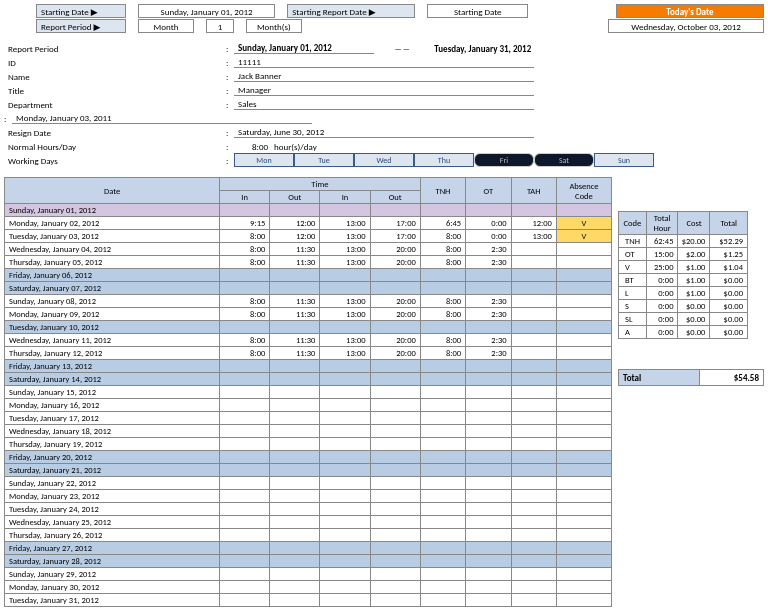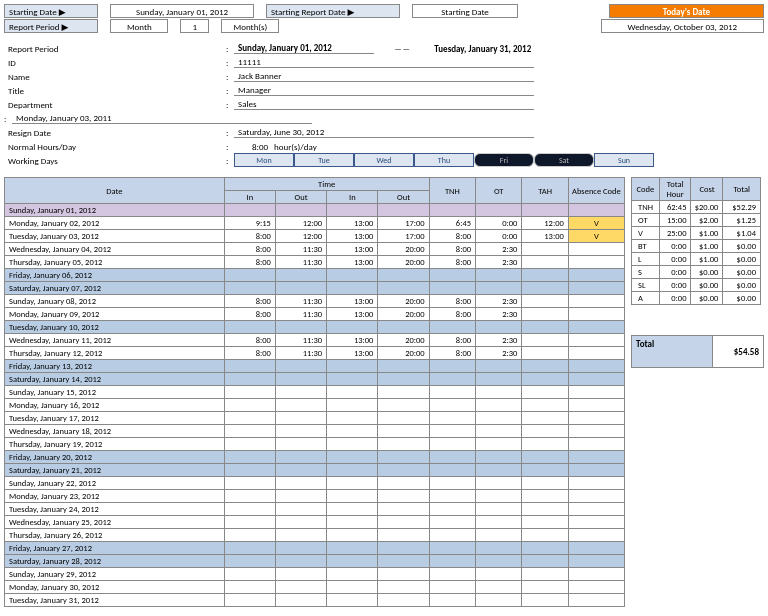--- a/index.html
+++ b/index.html
@@ -1,19 +1,19 @@
 <!DOCTYPE html>
 <html><head>
 <meta charset="utf-8">
 <style>
 * { box-sizing: border-box; margin: 0; padding: 0; }
 body { font-family: Calibri, Arial, sans-serif; font-size: 9px; background: #fff; width: 768px; }
 .container { padding: 4px; }
 
-.top-row { display: flex; gap: 12px; margin-bottom: 1px; }
+.top-row { display: flex; gap: 12px; margin-bottom: 1px; margin-left: 32px; }
 .top-cell { border: 1px solid #888; padding: 1px 4px; background: #fff; height: 14px; line-height: 12px; }
 .lbl-cell { background: #dde5f0; }
 .orange-cell { background: #f57c00; color: #fff; text-align: center; font-weight: bold; }
 .white-cell { background: #fff; text-align: center; }
 
 .info-section { margin-top: 8px; }
 .info-row { display: flex; height: 14px; align-items: center; }
 .info-label { width: 222px; padding-left: 4px; }
 .info-colon { width: 8px; }
 .info-value { border-bottom: 1px solid #888; min-width: 150px; padding: 0 4px; }
@@ -36,28 +36,28 @@
 .time-col { width: 42px; }
 .tnh-col, .ot-col, .tah-col { width: 38px; }
 .abs-col { width: 46px; }
 .date-cell { text-align: left; padding-left: 4px; }
 .num-cell { text-align: right; padding-right: 4px; }
 .ctr-cell { text-align: center; }
 .row-blue { background: #b8cde4; }
 .row-purple { background: #d4c5e0; }
 .row-yellow { background: #ffd966; }
 
-.summary-table { width: 130px; }
+.summary-table { width: 130px; margin-top: 34px; }
 .summary-table th, .summary-table td { text-align: center; }
 .summary-table .lft { text-align: left; padding-left: 6px; }
 .summary-table .rgt { text-align: right; padding-right: 4px; }
 
 .total-box { margin-top: 30px; display: flex; }
 .total-box .tl { background: #c5d4e8; border: 1px solid #888; width: 82px; padding: 2px 4px; font-weight: bold; }
-.total-box .tv { border: 1px solid #888; border-left: none; width: 51px; text-align: right; padding: 10px 4px; font-weight: bold; }
+.total-box .tv { border: 1px solid #888; border-left: none; width: 64px; text-align: right; padding: 2px 4px; font-weight: bold; }
 
 .right-col { display: flex; flex-direction: column; }
 </style>
 </head>
 <body>
 
 <div class="container">
 
 <div class="top-row">
   <div class="top-cell lbl-cell" style="width:98px">Starting Date ▶</div>

